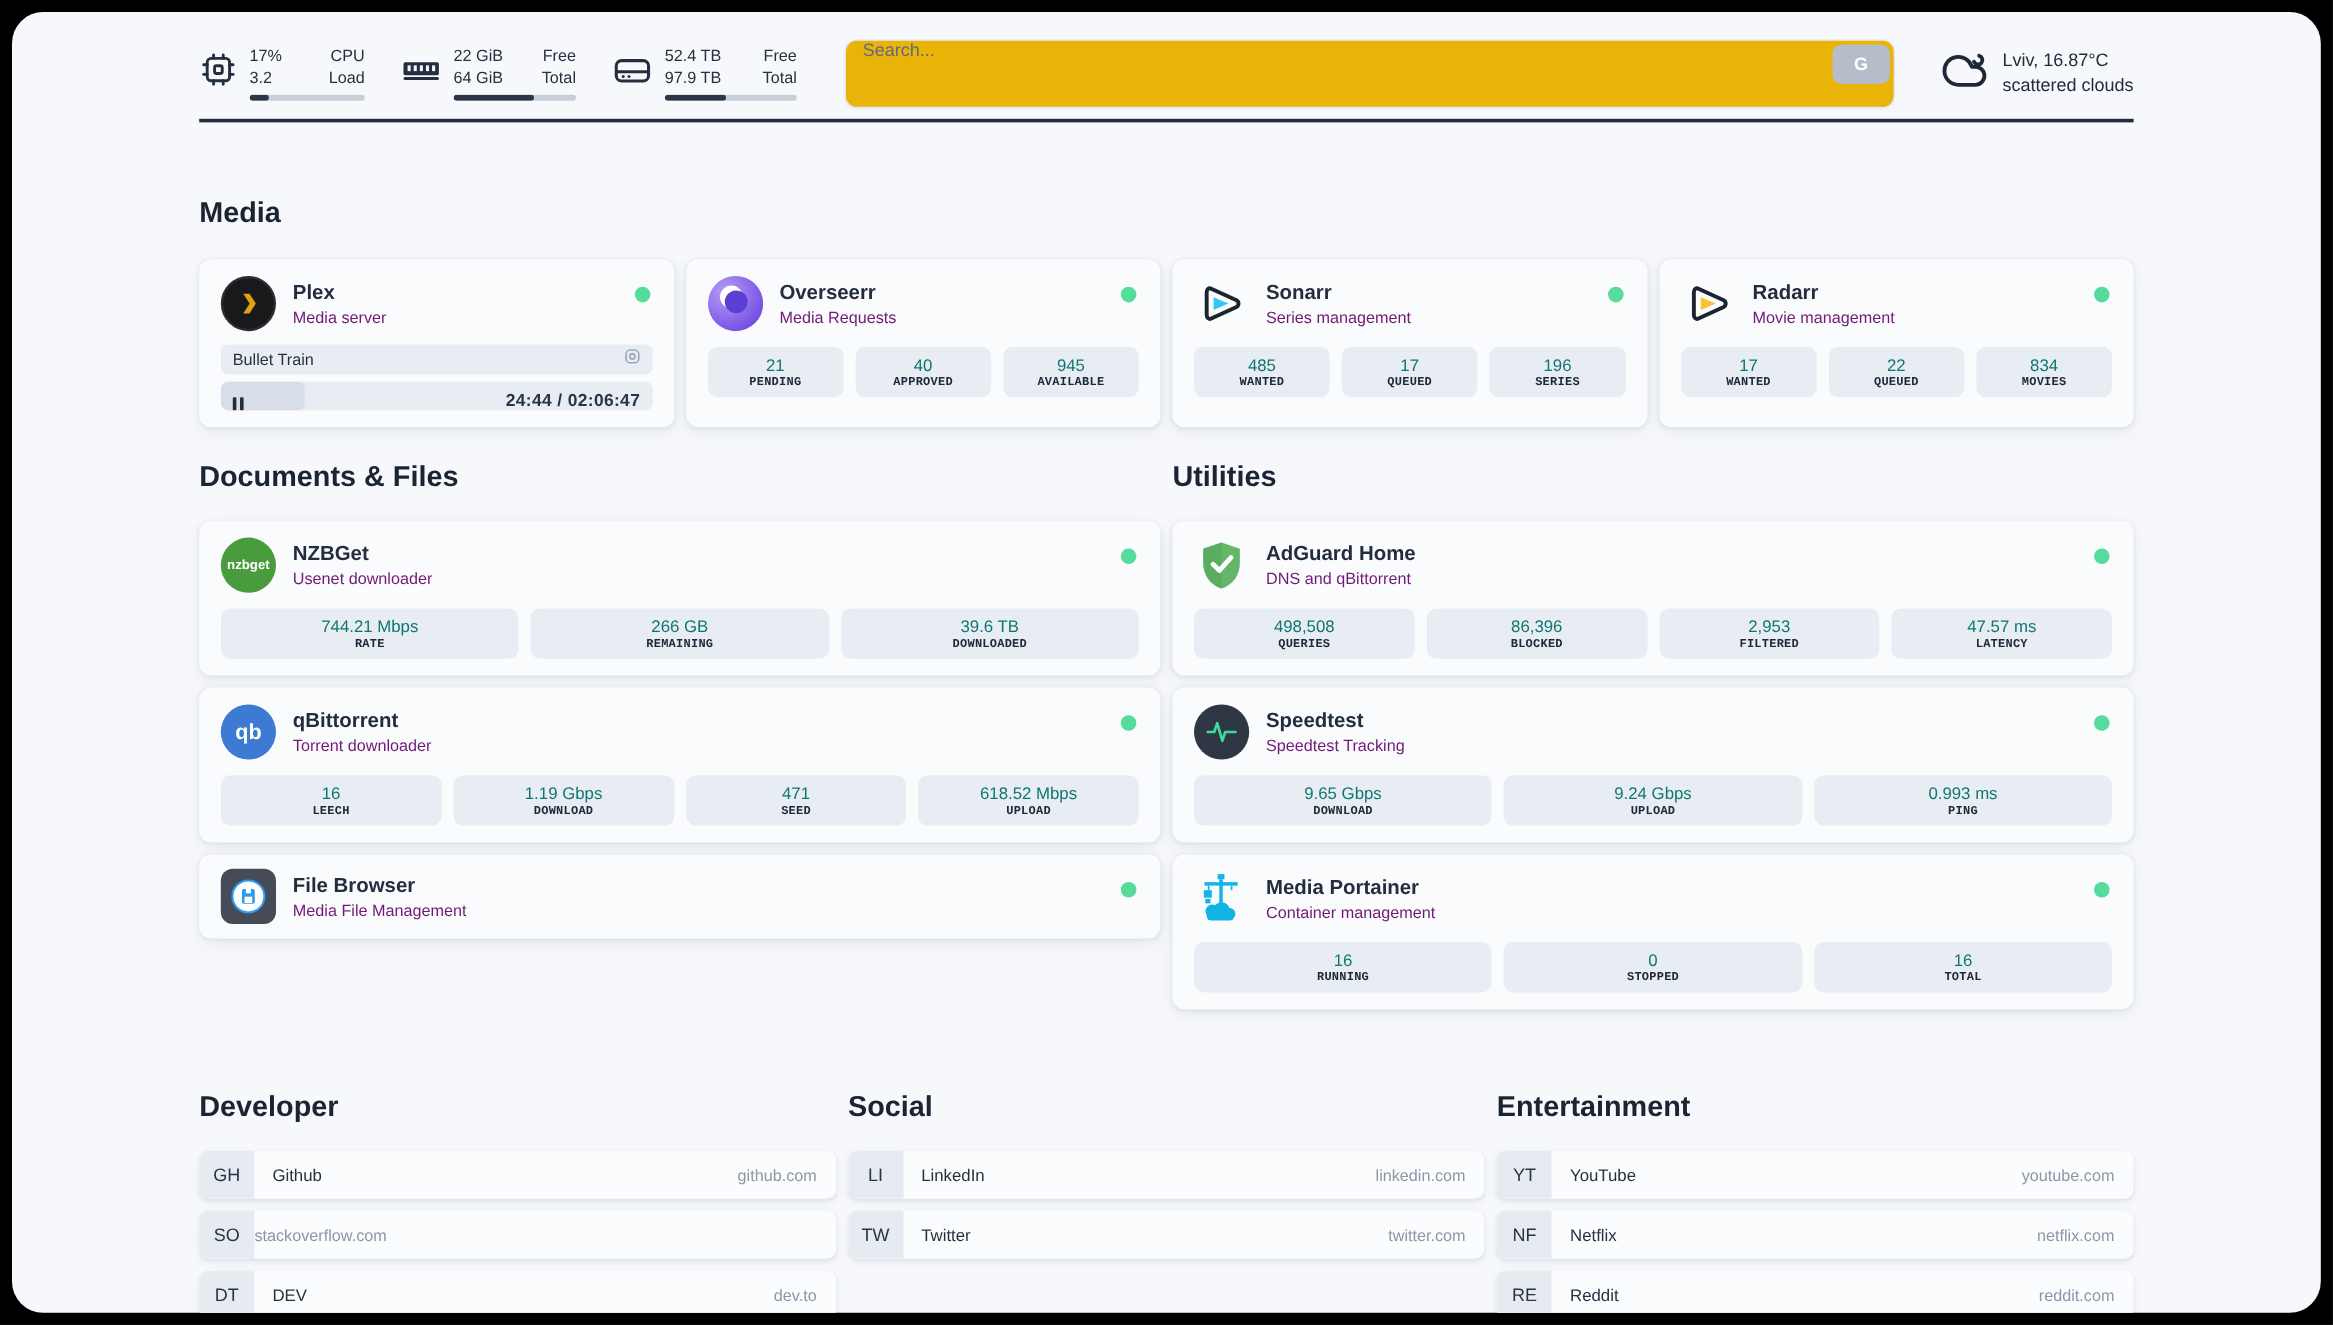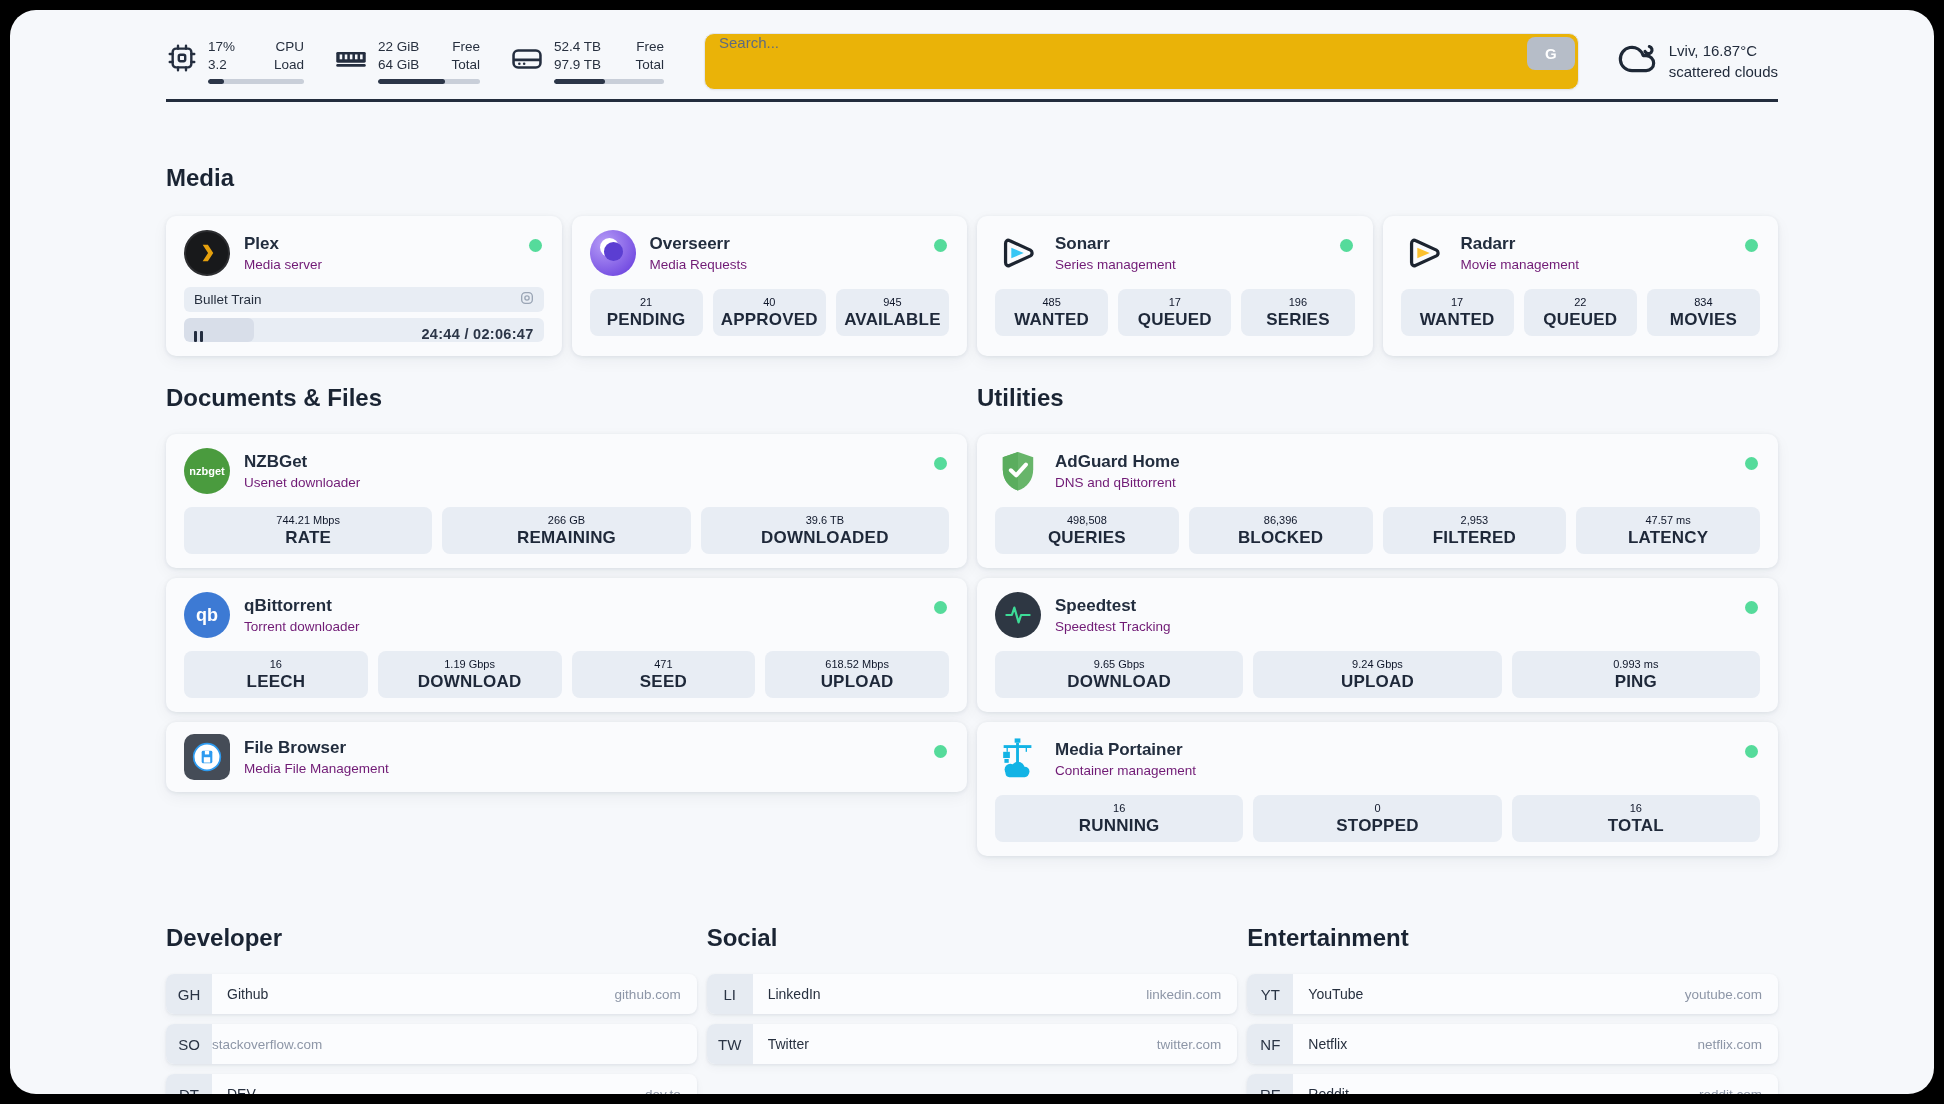--- a/index.html
+++ b/index.html
@@ -47,22 +47,22 @@
           box-shadow:0 1px 4px rgba(25,39,68,.09), 0 5px 16px rgba(25,39,68,.05); cursor:pointer; }
   .card-head { display:flex; align-items:center; gap:14px; padding-right:30px; min-height:46px; }
   .app-icon { width:46px; height:46px; flex:none; display:flex; align-items:center; justify-content:center; }
   .card-title { font-size:17px; font-weight:600; color:#222d3e; margin-bottom:3px; }
   .card-sub { font-size:13.5px; color:#701a75; }
   .status-dot { position:absolute; top:23px; right:20px; width:13px; height:13px;
                 border-radius:50%; background:#55db9b; }
 
   .stat-row { display:flex; gap:10px; margin-top:13px; }
   .stat-box { flex:1; background:#e8edf4; border-radius:8px; text-align:center; padding:7px 4px 6px; }
-  .stat-value { font-size:11px; color:#0f172a; margin-bottom:2px; }
-  .stat-label { font-size:17px; font-weight:700; color:#1e2839; letter-spacing:.2px; }
+  .stat-value { font-size:14px; color:#0f766e; margin-bottom:2px; }
+  .stat-label { font-size:10px; font-weight:700; color:#1e2839; letter-spacing:.2px;font-family:Liberation Mono, monospace; }
 
   
   .np-bar { margin-top:11px; background:#e8edf4; border-radius:6px; height:25px;
             display:flex; align-items:center; justify-content:space-between; padding:0 9px 0 10px; }
   .np-title { font-size:13.5px; font-weight:500; color:#27303f; }
   .np-progress { position:relative; margin-top:6px; height:24px; background:#e8edf4;
                  border-radius:6px; overflow:hidden; display:flex; align-items:flex-end; cursor:pointer; }
   .np-fill { position:absolute; left:0; top:0; bottom:0; background:#d8dee9; border-radius:6px; }
   .pause { position:relative; z-index:1; display:flex; gap:3px; margin-left:10px;
            background:none; border:none; cursor:pointer; padding:0; }

